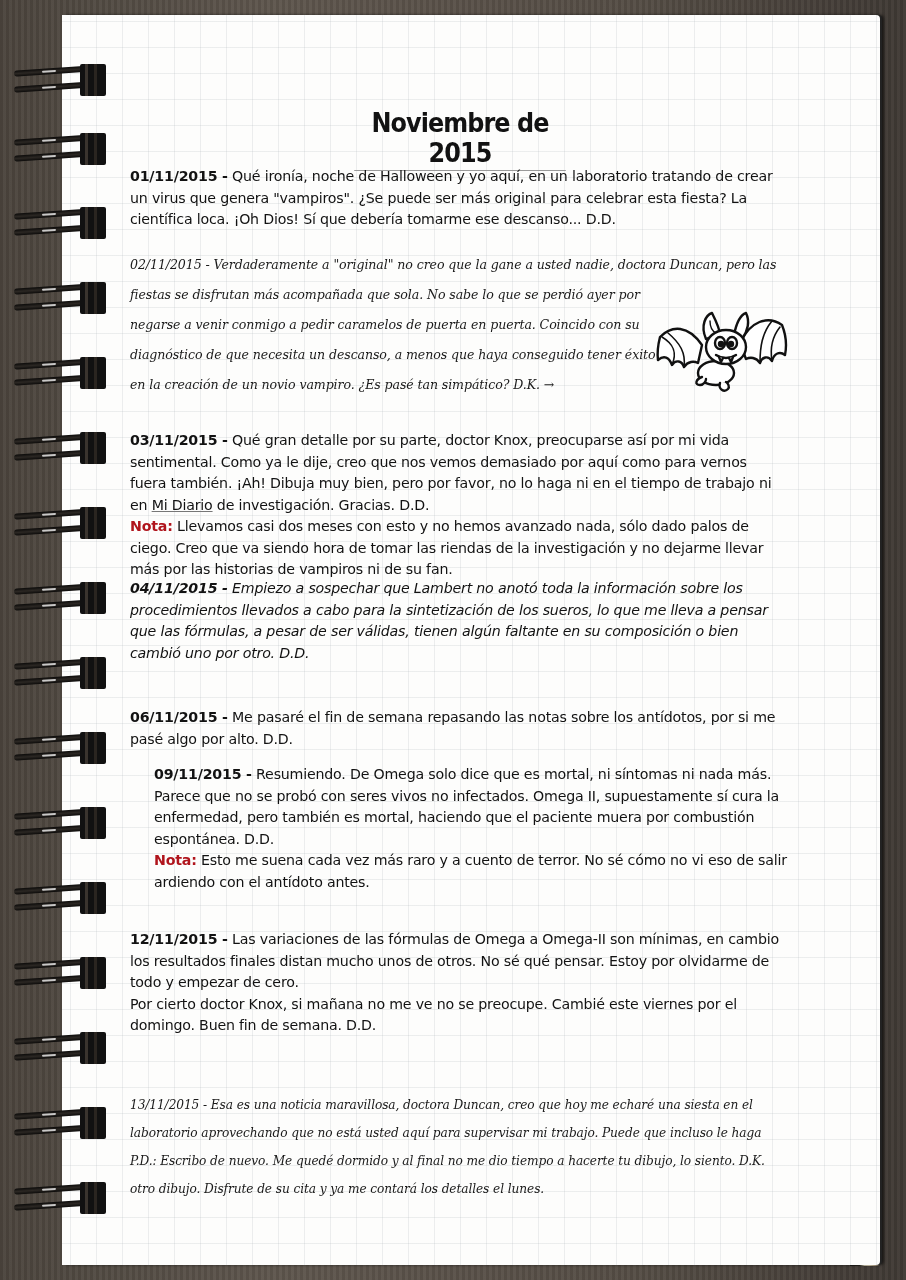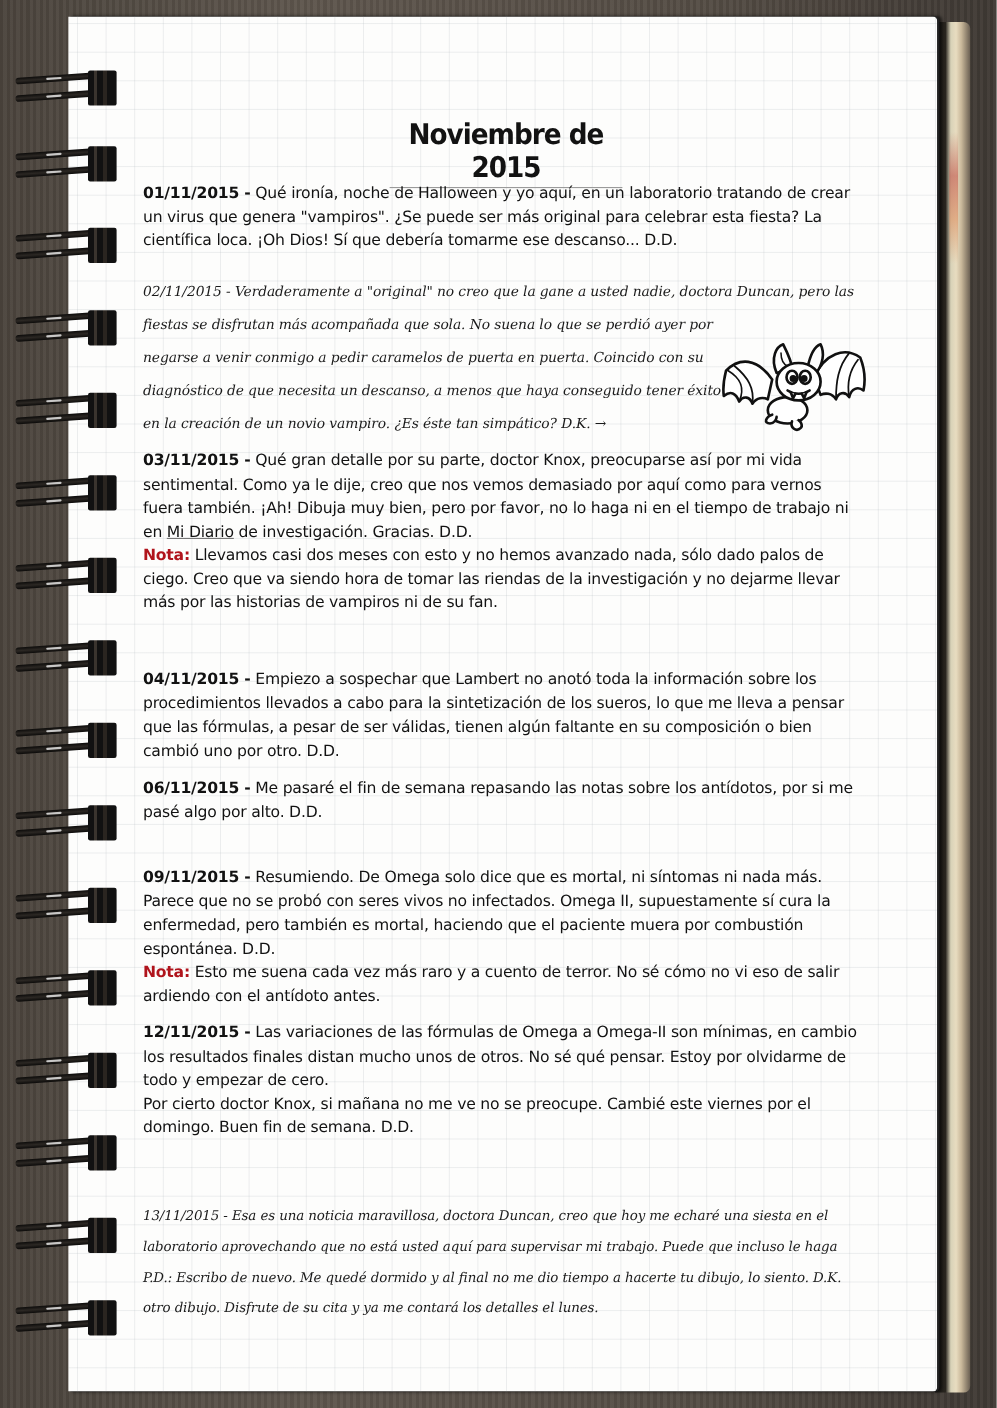--- a/index.html
+++ b/index.html
@@ -25,20 +25,21 @@
   .page {
     position: absolute; left: 62px; top: 15px; width: 790px; height: 1250px;
     background-color: #fdfdfc;
     background-image:
       linear-gradient(to right, rgba(190,195,200,0.28) 1px, transparent 1px),
       linear-gradient(to bottom, rgba(190,195,200,0.28) 1px, transparent 1px);
     background-size: 26px 26px;
     background-position: 8px 6px;
     box-shadow: 2px 0 0 #222, 4px 0 3px rgba(0,0,0,0.6);
     border-radius: 0 4px 4px 0;
+    padding-left: 28px;
   }
   .spiral {
     position: absolute; left: 14px; width: 92px; height: 32px;
   }
   .spiral .wire {
     position: absolute; left: 0; width: 80px; height: 6px;
     background: linear-gradient(180deg, #0c0b0a, #2b2723 50%, #0c0b0a);
     border-radius: 3px;
   }
   .spiral .wire::after {
@@ -92,40 +93,40 @@
   <div class="content" style="left:68px; top:-15px;">
 
     <div class="title">Noviembre de 2015</div>
 
     <div class="entry" style="top:166px;">
       <p><span class="date">01/11/2015 -</span> <span>Qué ironía, noche de Halloween y yo aquí, en un laboratorio tratando de crear un virus que genera "vampiros". ¿Se puede ser más original para celebrar esta fiesta? La científica loca. ¡Oh Dios! Sí que debería tomarme ese descanso... D.D.</span></p>
     </div>
 
     <div class="entry reply" style="top:250px; width:660px;">
       <p><span>02/11/2015 -</span> <span>Verdaderamente a "original" no creo que la gane a usted nadie, doctora Duncan, pero las</span></p>
-      <p>fiestas se disfrutan más acompañada que sola. No suena lo que se perdió ayer por</p>
+      <p>fiestas se disfrutan más acompañada que sola. No sabe lo que se perdió ayer por</p>
       <p>negarse a venir conmigo a pedir caramelos de puerta en puerta. Coincido con su</p>
       <p>diagnóstico de que necesita un descanso, a menos que haya conseguido tener éxito</p>
-      <p>en la creación de un novio vampiro. ¿Es éste tan simpático? D.K. →</p>
-    </div>
-
-    <div class="entry" style="top:409px;">
+      <p>en la creación de un novio vampiro. ¿Es pasé tan simpático? D.K. →</p>
+    </div>
+
+    <div class="entry" style="top:430px;">
       <p><span class="date">03/11/2015 -</span> <span>Qué gran detalle por su parte, doctor Knox, preocuparse así por mi vida sentimental. Como ya le dije, creo que nos vemos demasiado por aquí como para vernos fuera también. ¡Ah! Dibuja muy bien, pero por favor, no lo haga ni en el tiempo de trabajo ni en </span><span class="underline">Mi Diario</span><span> de investigación. Gracias. D.D.</span></p>
       <p><span class="nota">Nota:</span><span> Llevamos casi dos meses con esto y no hemos avanzado nada, sólo dado palos de ciego. Creo que va siendo hora de tomar las riendas de la investigación y no dejarme llevar más por las historias de vampiros ni de su fan.</span></p>
     </div>
 
-    <div class="entry" style="top:608px;">
+    <div class="entry" style="top:578px;font-style:italic;">
       <p><span class="date">04/11/2015 -</span> <span>Empiezo a sospechar que Lambert no anotó toda la información sobre los procedimientos llevados a cabo para la sintetización de los sueros, lo que me lleva a pensar que las fórmulas, a pesar de ser válidas, tienen algún faltante en su composición o bien cambió uno por otro. D.D.</span></p>
     </div>
 
     <div class="entry" style="top:707px;">
       <p><span class="date">06/11/2015 -</span> <span>Me pasaré el fin de semana repasando las notas sobre los antídotos, por si me pasé algo por alto. D.D.</span></p>
     </div>
 
-    <div class="entry" style="top:788px;">
+    <div class="entry" style="top:764px;margin-left:24px;">
       <p><span class="date">09/11/2015 -</span> <span>Resumiendo. De Omega solo dice que es mortal, ni síntomas ni nada más. Parece que no se probó con seres vivos no infectados. Omega II, supuestamente sí cura la enfermedad, pero también es mortal, haciendo que el paciente muera por combustión espontánea. D.D.</span></p>
       <p><span class="nota">Nota:</span><span> Esto me suena cada vez más raro y a cuento de terror. No sé cómo no vi eso de salir ardiendo con el antídoto antes.</span></p>
     </div>
 
     <div class="entry" style="top:929px;">
       <p><span class="date">12/11/2015 -</span> <span>Las variaciones de las fórmulas de Omega a Omega-II son mínimas, en cambio los resultados finales distan mucho unos de otros. No sé qué pensar. Estoy por olvidarme de todo y empezar de cero.</span></p>
       <p>Por cierto doctor Knox, si mañana no me ve no se preocupe. Cambié este viernes por el domingo. Buen fin de semana. D.D.</p>
     </div>
 
     <div class="entry reply" style="top:1091px; width:660px; line-height:28px; font-size:12.2px;">

